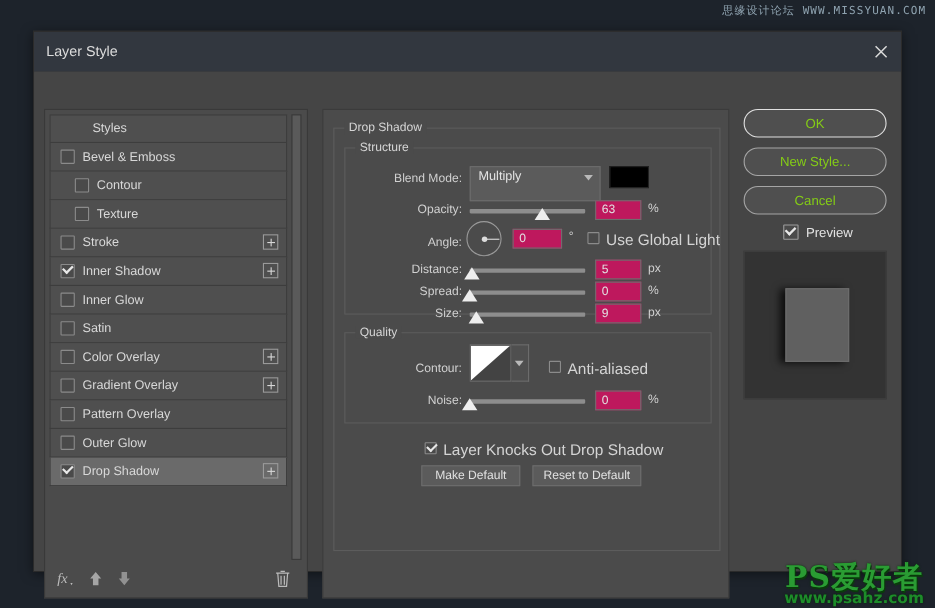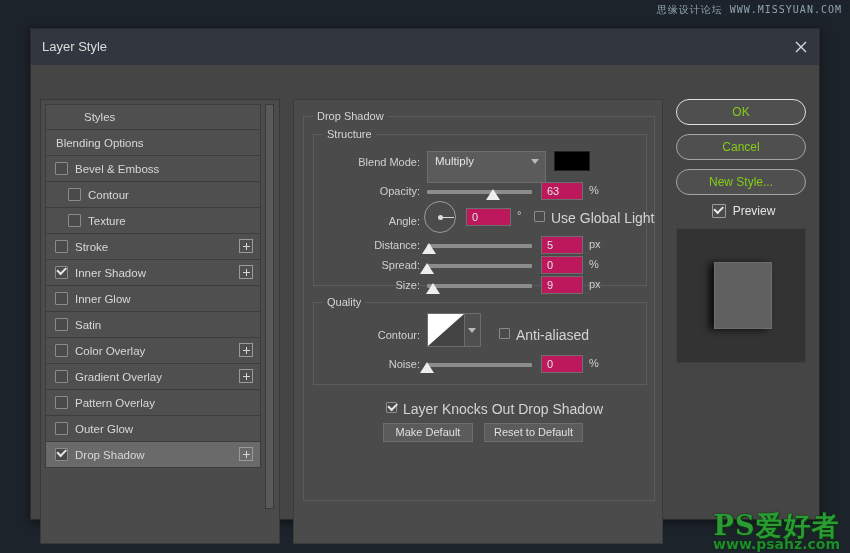--- a/index.html
+++ b/index.html
@@ -508,23 +508,20 @@
     </div>
   </div>
 
   <div class="body-area">
 
     <div class="styles-panel">
       <div class="styles-list" id="styles-list">
           <div class="style-row plain">
             <span class="lbl">Styles</span>
           </div>
-          <div class="style-row plain">
-            <span class="lbl">Blending Options</span>
-          </div>
           <div class="style-row">
             <span class="cb"></span>
             <span class="lbl">Bevel &amp; Emboss</span>
           </div>
           <div class="style-row">
             <span class="cb indent"></span>
             <span class="lbl">Contour</span>
           </div>
           <div class="style-row">
             <span class="cb indent"></span>
@@ -567,20 +564,43 @@
             <span class="lbl">Outer Glow</span>
           </div>
           <div class="style-row selected">
             <span class="cb on"></span>
             <span class="lbl">Drop Shadow</span>
             <span class="plusbox"></span>
           </div>
         </div>
       <div class="list-scroll-track">
         <div class="list-scroll-thumb"></div>
+      </div>
+      <div class="list-toolbar">
+        <span class="tb-icon">
+          <svg width="18" height="18" viewBox="0 0 18 18">
+            <text x="1" y="13" font-family="Liberation Serif, serif" font-style="italic" font-size="13" fill="#cfcfcf">fx</text>
+            <path d="M13 13 l2 0 l-1 2 z" fill="#cfcfcf"></path>
+          </svg>
+        </span>
+        <span class="tb-icon">
+          <svg width="16" height="16" viewBox="0 0 16 16">
+            <path d="M8 2 L13 8 L10.5 8 L10.5 14 L5.5 14 L5.5 8 L3 8 Z" fill="#b5b5b5"></path>
+          </svg>
+        </span>
+        <span class="tb-icon">
+          <svg width="16" height="16" viewBox="0 0 16 16">
+            <path d="M8 14 L3 8 L5.5 8 L5.5 2 L10.5 2 L10.5 8 L13 8 Z" fill="#9e9e9e"></path>
+          </svg>
+        </span>
+        <span class="tb-trash">
+          <svg width="16" height="18" viewBox="0 0 16 18">
+            <path d="M2 4 h12 M6 2.5 h4 M3.5 4 l1 12 h7 l1 -12 M6.5 6.5 v8 M9.5 6.5 v8" stroke="#cfcfcf" stroke-width="1.1" fill="none"></path>
+          </svg>
+        </span>
       </div>
     </div>
 
     <div class="settings">
 
       <div class="group" id="grp-dropshadow">
         <span class="legend">Drop Shadow</span>
 
         <div class="group" id="grp-structure">
           <span class="legend">Structure</span>
@@ -658,22 +678,22 @@
         <div class="cb2 on" style="left:82px; top:285px;"></div>
         <span class="cb2-label" style="left:99px; top:284px;">Layer Knocks Out Drop Shadow</span>
 
         <div class="flatbtn" style="left:79px; top:306px; width:90px;">Make Default</div>
         <div class="flatbtn" style="left:180px; top:306px; width:99px;">Reset to Default</div>
       </div>
     </div>
 
     <div class="rightcol">
       <div class="pillbtn primary">OK</div>
+      <div class="pillbtn">New Style...</div>
       <div class="pillbtn">Cancel</div>
-      <div class="pillbtn">New Style...</div>
       <div class="preview-row">
         <span class="cb3 on"></span>
         <span class="lbl">Preview</span>
       </div>
       <div class="preview-box">
         <div class="preview-square"></div>
       </div>
     </div>
 
   </div>

